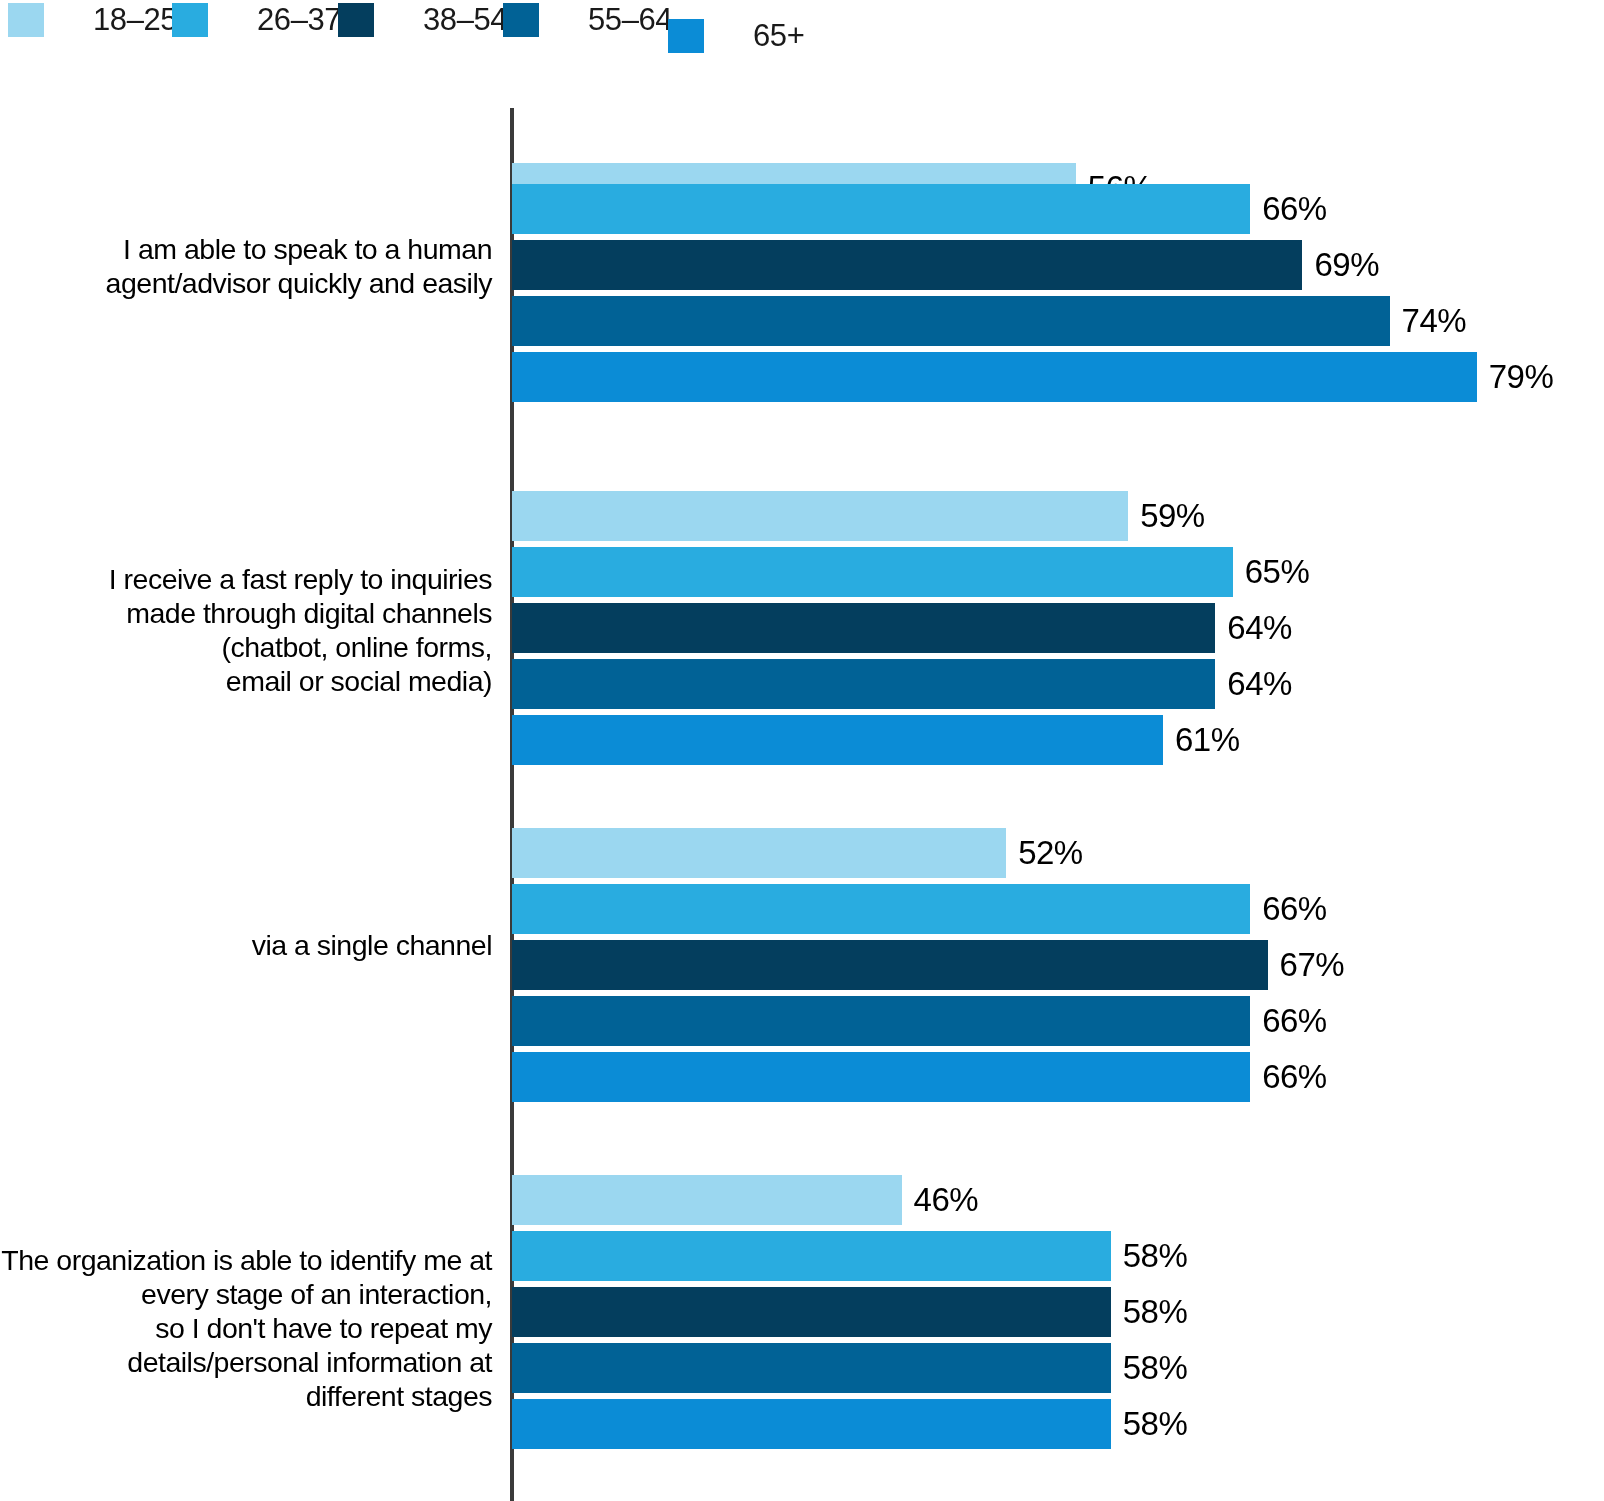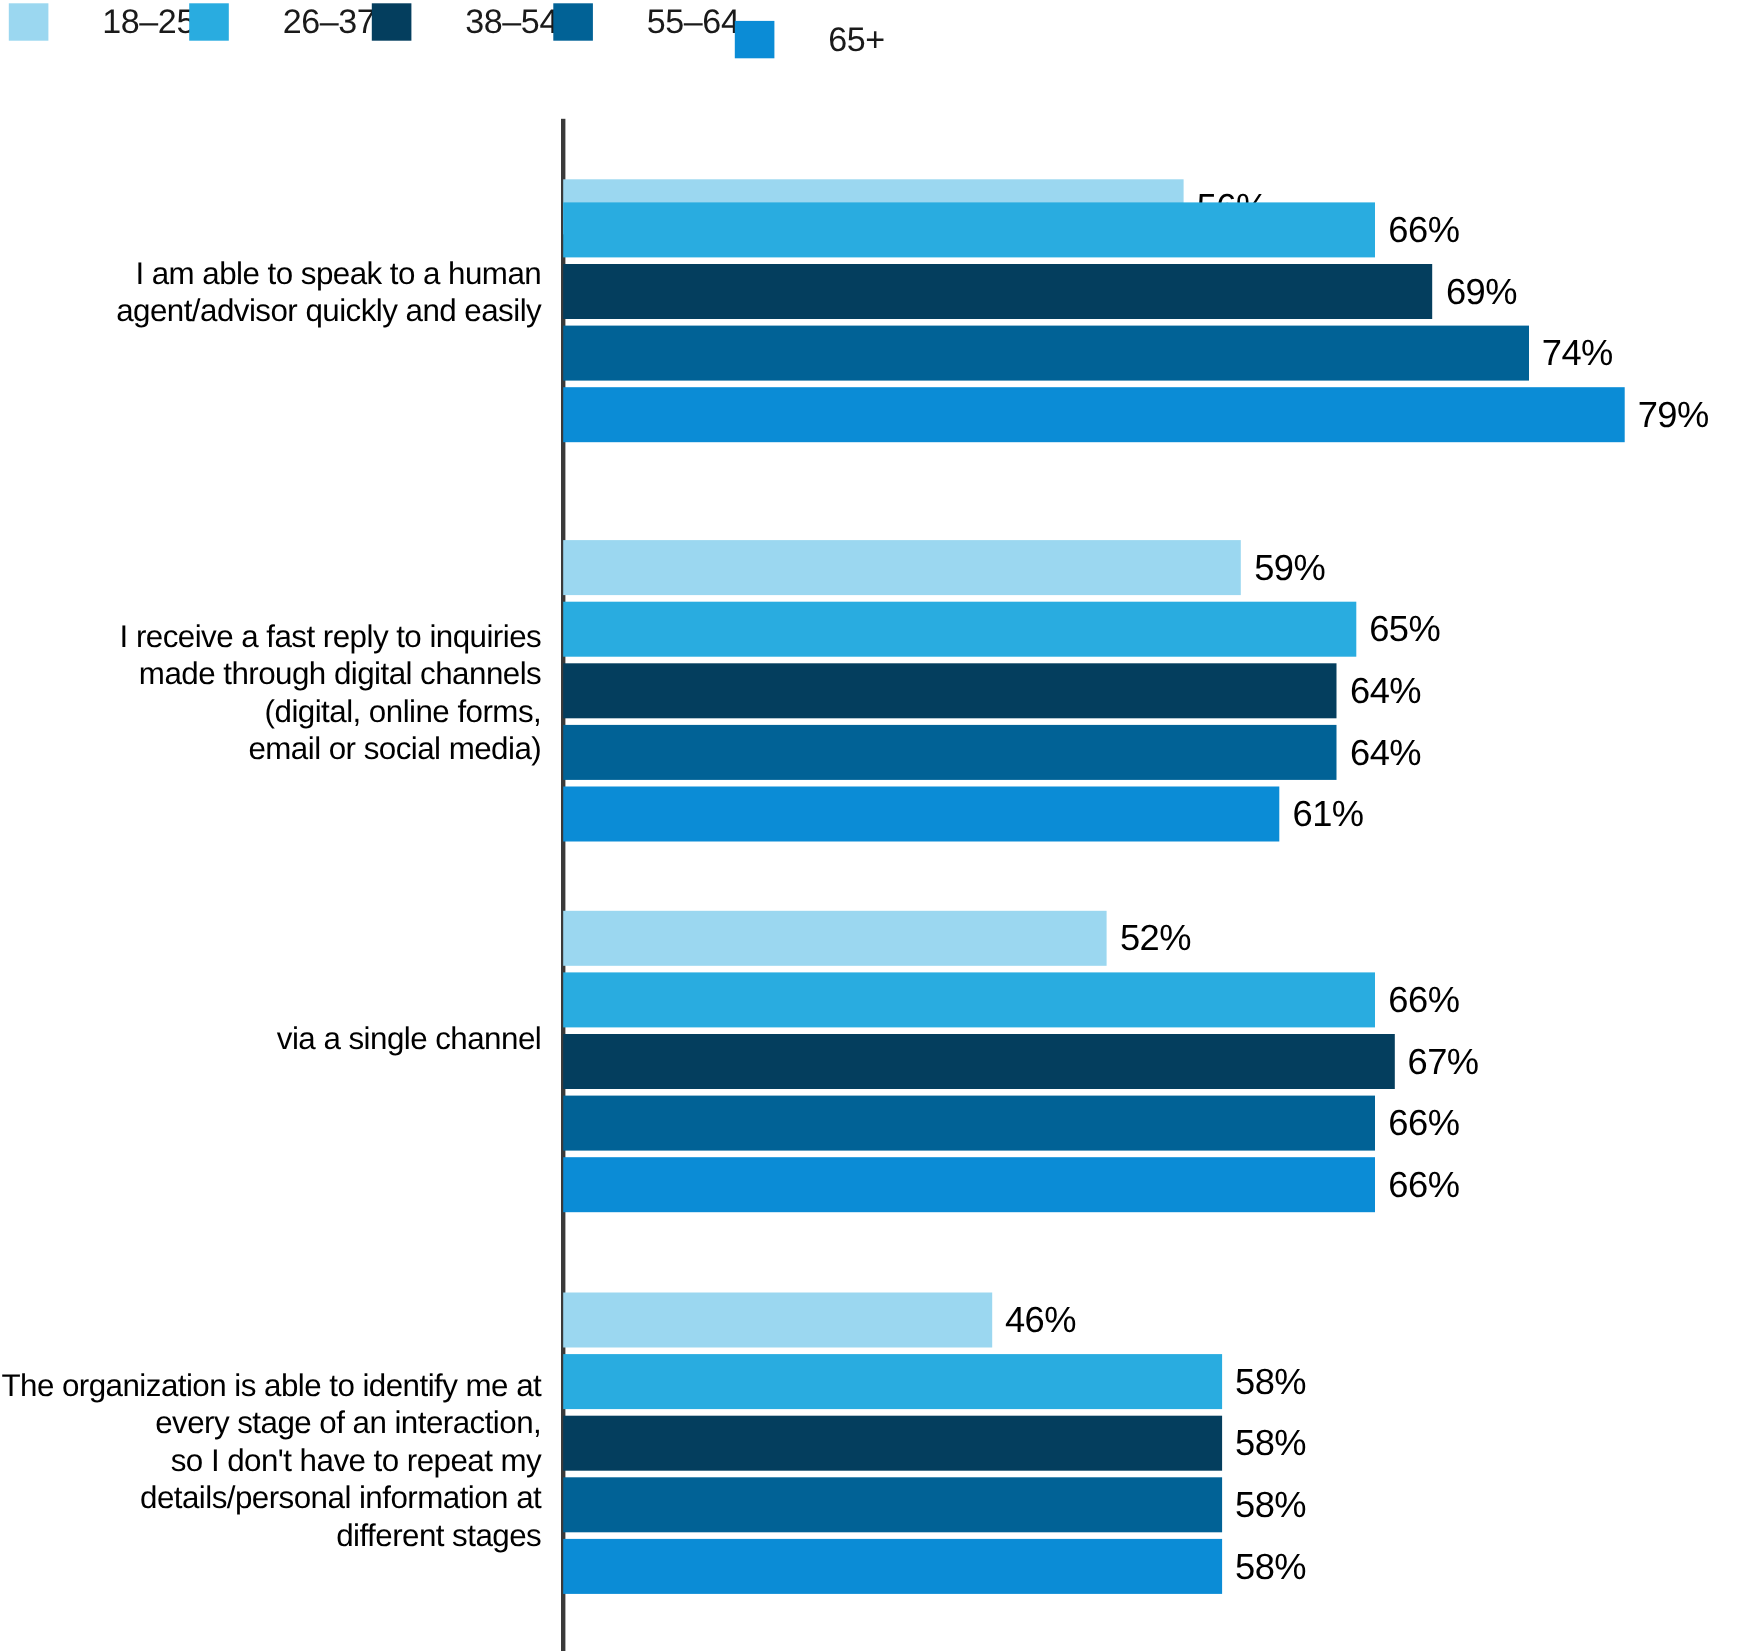--- a/index.html
+++ b/index.html
@@ -142,21 +142,21 @@
         </div>
         <div class="bar-row" style="top: 352px; width: 1020px;">
           <div class="bar" title="65+: 79%" style="width: 964.75px; background: rgb(11, 140, 214);"></div>
           <div class="bar-value" style="left: 964.75px;">79%</div>
         </div>
       </div>
       <div class="cat-group" style="top: 0px;">
         <div class="cat-label" style="top: 562px;">
           <div>I receive a fast reply to inquiries</div>
           <div>made through digital channels</div>
-          <div>(digital, online forms,</div>
+          <div>(chatbot, online forms,</div>
           <div>email or social media)</div>
         </div>
         <div class="bar-row" style="top: 491px; width: 1092px;">
           <div class="bar" title="18–25: 59%" style="width: 616.15px; background: rgb(155, 215, 240);"></div>
           <div class="bar-value" style="left: 616.15px;">59%</div>
         </div>
         <div class="bar-row" style="top: 547px; width: 1112px;">
           <div class="bar" title="26–37: 65%" style="width: 720.731px; background: rgb(41, 172, 224);"></div>
           <div class="bar-value" style="left: 720.731px;">65%</div>
         </div>

